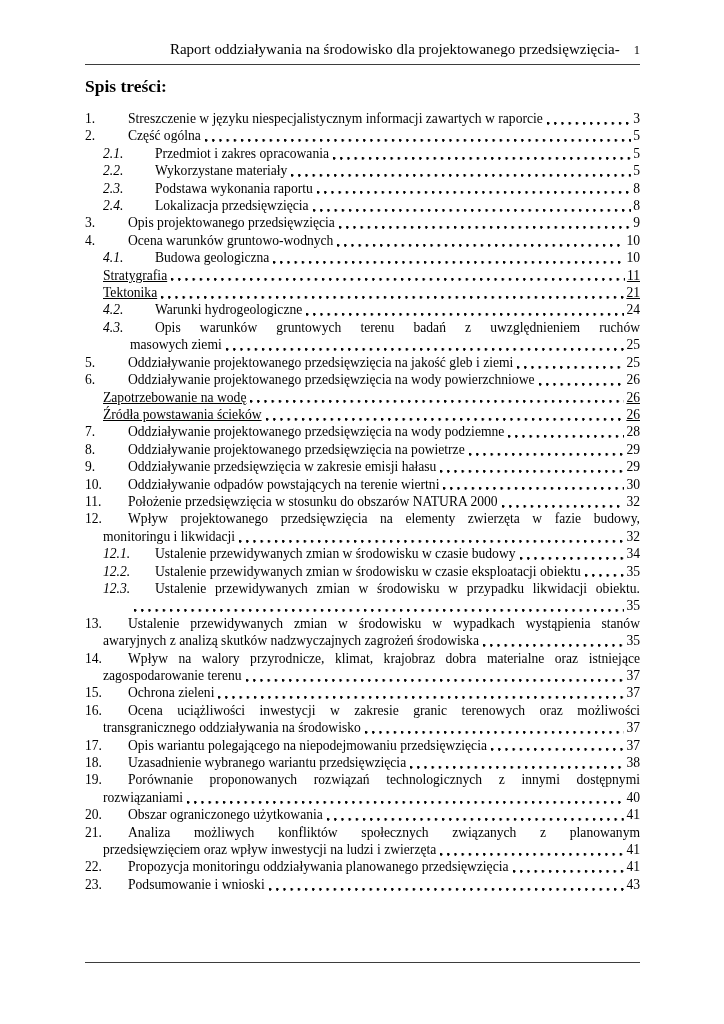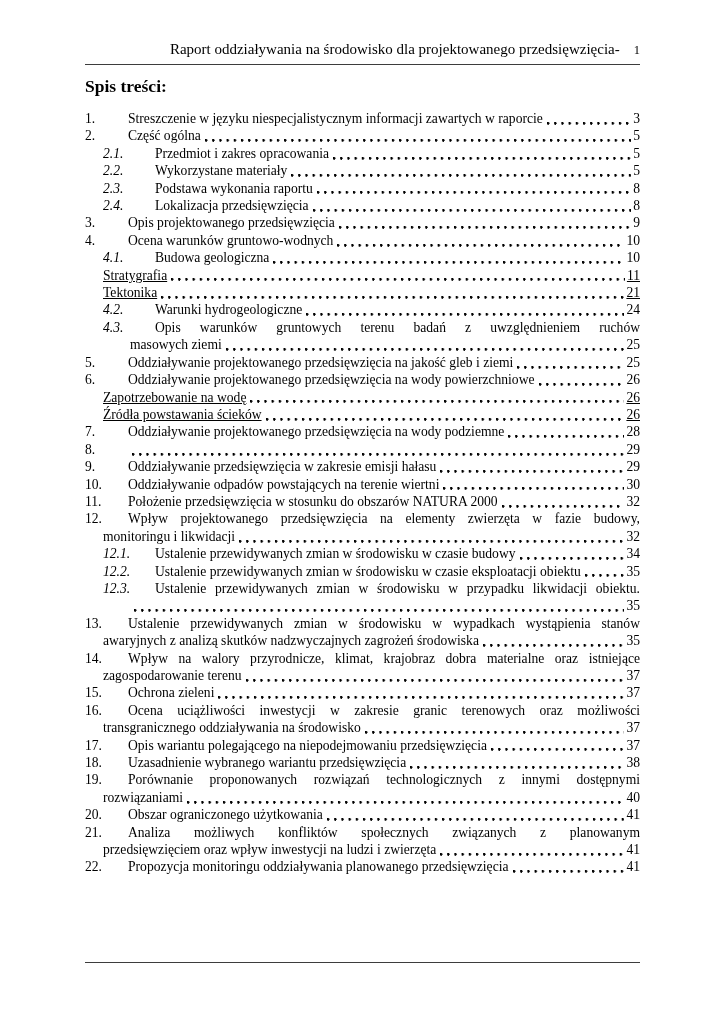--- a/index.html
+++ b/index.html
@@ -242,20 +242,21 @@
           <div class="toc-line toc-last">
             <span class="toc-num">7.</span>
             <span class="toc-text">Oddziaływanie projektowanego przedsięwzięcia na wody podziemne</span>
             <span class="toc-dots"></span>
             <span class="toc-page">28</span>
           </div>
         </div>
         <div class="toc-row l1">
           <div class="toc-line toc-last">
             <span class="toc-num">8.</span>
+            <span class="toc-text">Oddziaływanie projektowanego przedsięwzięcia na powietrze</span>
             <span class="toc-dots"></span>
             <span class="toc-page">29</span>
           </div>
         </div>
         <div class="toc-row l1">
           <div class="toc-line toc-last">
             <span class="toc-num">9.</span>
             <span class="toc-text">Oddziaływanie przedsięwzięcia w zakresie emisji hałasu</span>
             <span class="toc-dots"></span>
             <span class="toc-page">29</span>
@@ -382,18 +383,26 @@
           </div>
         </div>
         <div class="toc-row l1">
           <div class="toc-line toc-last">
             <span class="toc-num">22.</span>
             <span class="toc-text">Propozycja monitoringu oddziaływania planowanego przedsięwzięcia</span>
             <span class="toc-dots"></span>
             <span class="toc-page">41</span>
           </div>
         </div>
+        <div class="toc-row l1">
+          <div class="toc-line toc-last">
+            <span class="toc-num">23.</span>
+            <span class="toc-text">Podsumowanie i wnioski</span>
+            <span class="toc-dots"></span>
+            <span class="toc-page">43</span>
+          </div>
+        </div>
       </div>
 
   </div>
 
   <div class="footer-rule"></div>
 </div>
 
 </body></html>

